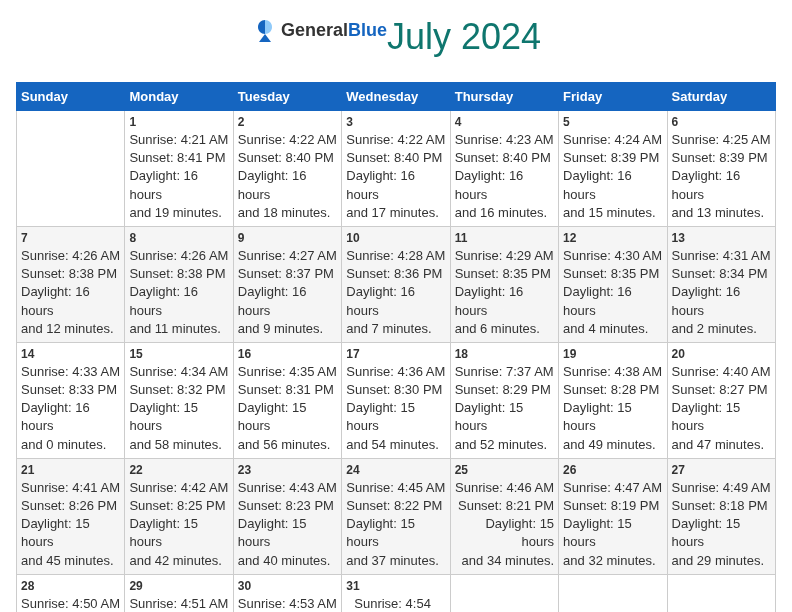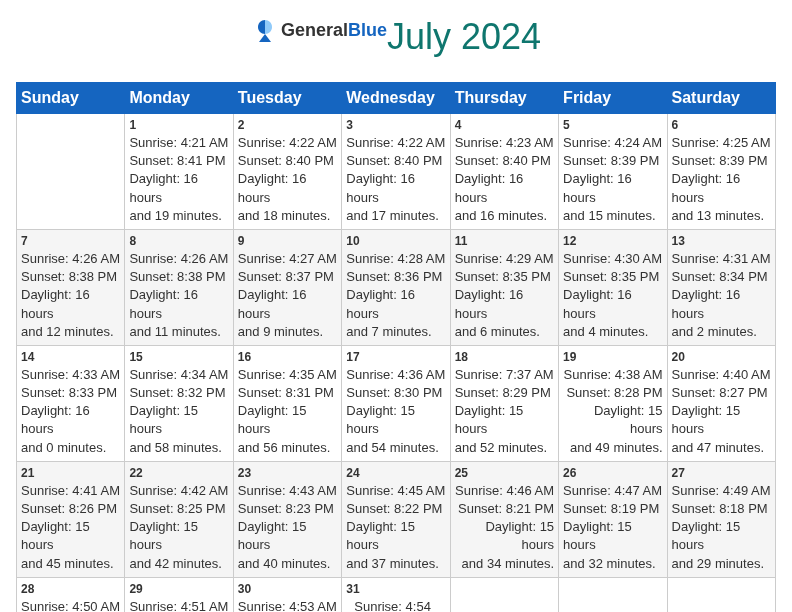--- a/index.html
+++ b/index.html
@@ -51,21 +51,21 @@
     table {
       width: 100%;
       border-collapse: collapse;
       font-size: 11px;
     }
     thead tr th {
       background-color: #1565c0;
       color: #fff;
       padding: 6px 4px;
       text-align: left;
-      font-size: 16px;
+      font-size: 13px;
       font-weight: bold;
       border: 1px solid #1565c0;
     }
     tbody tr td {
       border: 1px solid #ccc;
       vertical-align: top;
       padding: 4px;
       width: 108px;
       min-height: 80px;
       background: #fff;
@@ -250,21 +250,21 @@
         </td>
         <td>
           <div class="day-num">18</div>
           <div class="day-info" style="white-space: pre-line;">Sunrise: 7:37 AM
 Sunset: 8:29 PM
 Daylight: 15 hours
 and 52 minutes.</div>
         </td>
         <td>
           <div class="day-num">19</div>
-          <div class="day-info" style="white-space: pre-line; text-align: right;">Sunrise: 4:38 AM
+          <div class="day-info" style="white-space: pre-line;">Sunrise: 4:38 AM
 Sunset: 8:28 PM
 Daylight: 15 hours
 and 49 minutes.</div>
         </td>
         <td>
           <div class="day-num">20</div>
           <div class="day-info" style="white-space: pre-line;">Sunrise: 4:40 AM
 Sunset: 8:27 PM
 Daylight: 15 hours
 and 47 minutes.</div>

